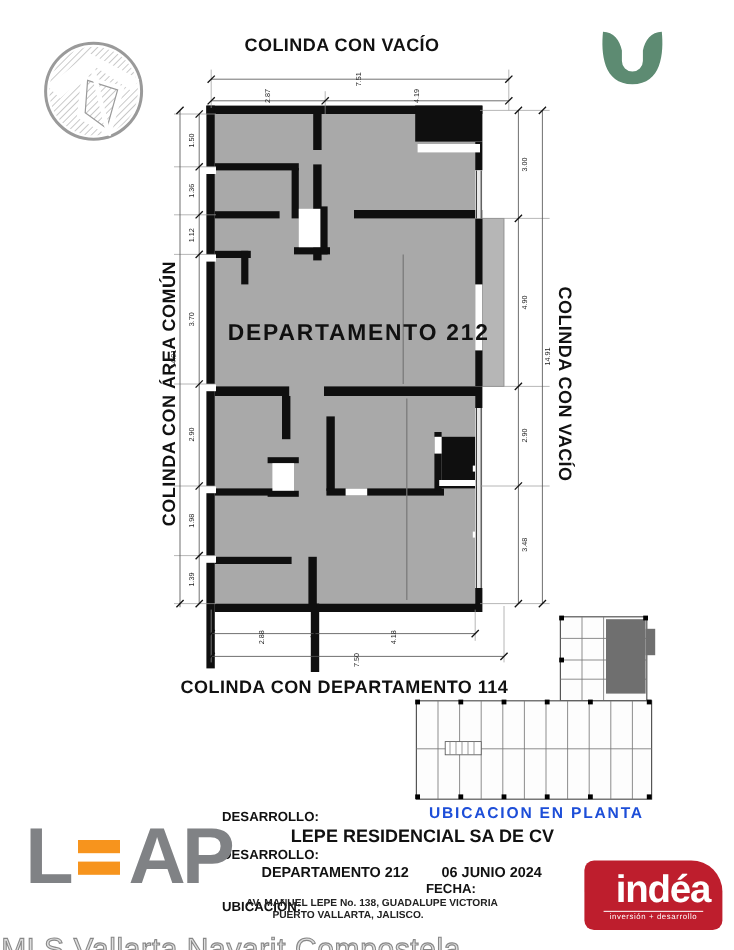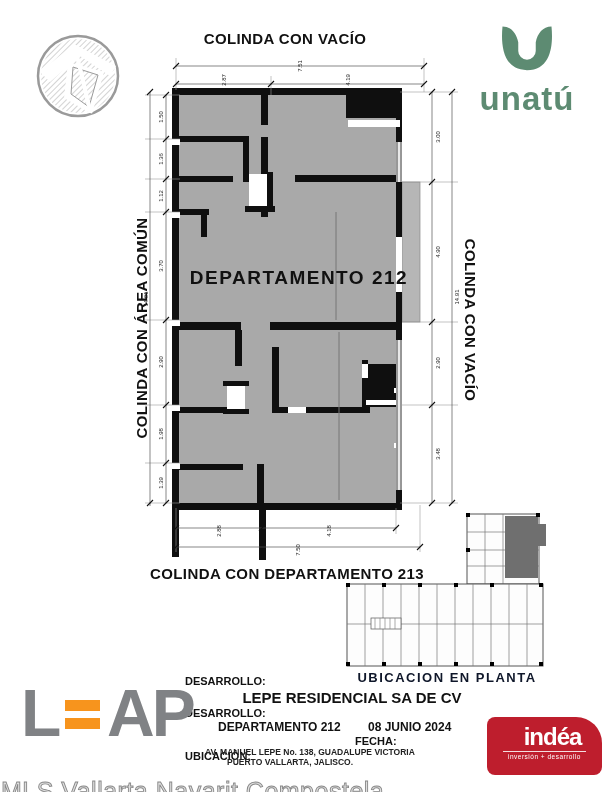--- a/index.html
+++ b/index.html
@@ -24,21 +24,21 @@
   .unit-label{
     position:absolute;left:299px;top:278px;transform:translate(-50%,-50%);
     font-weight:bold;font-size:19px;letter-spacing:1.5px;color:#111;white-space:nowrap;
   }
   
   .unatu{position:absolute;left:452px;top:24px;width:150px;text-align:center;}
   .unatu .word{font-weight:bold;font-size:33px;letter-spacing:1px;color:#5d8b72;margin-top:4px;}
   
   .miniplan-caption{
     position:absolute;left:447px;top:677px;transform:translate(-50%,-50%);
-    font-weight:bold;font-size:13px;letter-spacing:1.5px;color:#0f172a;white-space:nowrap;
+    font-weight:bold;font-size:13px;letter-spacing:1.5px;color:#1d4ed8;white-space:nowrap;
   }
   
   .tb-label{position:absolute;font-size:11px;font-weight:bold;color:#111;white-space:nowrap;}
   .tb-big{position:absolute;font-size:15px;font-weight:bold;color:#111;white-space:nowrap;transform:translate(-50%,0);}
   .tb-val{position:absolute;font-size:12px;font-weight:bold;color:#111;white-space:nowrap;}
   .tb-small{position:absolute;font-size:8.5px;font-weight:bold;color:#222;white-space:nowrap;}
   
   .leap{position:absolute;left:15px;top:680px;width:180px;height:85px;}
   .leap .letter{position:absolute;font-weight:800;font-size:66px;line-height:1;color:#808285;letter-spacing:-3px;}
   .leap .bar{position:absolute;width:35px;height:11px;background:#f7941d;}
@@ -46,21 +46,21 @@
   .watermark{
     position:absolute;left:1px;top:777px;font-size:25px;letter-spacing:0.5px;
     color:rgba(150,150,150,0.30);-webkit-text-stroke:0.9px rgba(110,110,110,0.8);
     white-space:nowrap;font-weight:400;
   }
   
   .indea{
     position:absolute;left:487px;top:717px;width:115px;height:58px;background:#be1e2d;
     border-radius:8px 26px 8px 8px;text-align:center;color:#fff;
   }
-  .indea .name{font-weight:800;font-size:24px;line-height:1;margin-top:8px;letter-spacing:-1px;padding-left:16px;}
+  .indea .name{font-weight:800;font-size:32px;line-height:1;margin-top:8px;letter-spacing:-1px;padding-left:16px;}
   .indea .rule{width:72%;height:1px;background:rgba(255,255,255,.85);margin:2px auto 1px;}
   .indea .tag{font-size:6.5px;letter-spacing:.5px;}
 </style>
 </head>
 <body>
 
 <div id="page">
 
   <svg class="abs" style="left:30px;top:28px;" width="96" height="96" viewBox="0 0 96 96">
     <defs>
@@ -80,27 +80,26 @@
       <polygon points="43,39 68,47 59,79 41,66" fill="url(#hatch)" stroke="#9a9a9a" stroke-width="1"></polygon>
       <line x1="46" y1="24" x2="60" y2="82" stroke="#ffffff" stroke-width="4"></line>
     </g>
   </svg>
 
   <div class="unatu">
     <svg width="56" height="52" viewBox="0 0 64 58" style="display:block;margin:0 auto;">
       <path fill="#5d8b72" d="M4,2 C2,22 4,52 32,52 C60,52 62,22 60,2
         C50,2 44,10 42,20 L42,30 A10,10 0 0 1 22,30 L22,20 C20,10 14,2 4,2 Z"></path>
     </svg>
-    <div class="word">unatú</div>
   </div>
 
   <div class="blabel" style="left:285px;top:38px;">COLINDA CON VACÍO</div>
   <div class="blabel rotl" style="left:141px;top:328px;">COLINDA CON ÁREA COMÚN</div>
   <div class="blabel rotr" style="left:470px;top:320px;">COLINDA CON VACÍO</div>
-  <div class="blabel" style="left:287px;top:573px;">COLINDA CON DEPARTAMENTO 213</div>
+  <div class="blabel" style="left:287px;top:573px;">COLINDA CON DEPARTAMENTO 114</div>
 
   <svg class="abs" style="left:140px;top:50px;" width="330" height="520" viewBox="140 50 330 520">
 
     <rect x="179" y="95" width="217" height="408" fill="#a9a9a9"></rect>
     <rect x="402" y="182" width="18" height="140" fill="#b6b6b6" stroke="#8a8a8a" stroke-width="0.7"></rect>
 
     <g fill="#0f0f0f">
       <rect x="172" y="88" width="230" height="7"></rect>
       <rect x="346" y="88" width="56" height="30"></rect>
       <rect x="172" y="88" width="7" height="422"></rect>
@@ -307,21 +306,21 @@
       <rect x="536" y="513" width="4" height="4"></rect>
     </g>
   </svg>
   <div class="miniplan-caption">UBICACION EN PLANTA</div>
 
   <span class="tb-label" style="left:185px;top:675px;text-align:right;">DESARROLLO:</span>
   <span class="tb-big" style="left:352px;top:689px;">LEPE RESIDENCIAL SA DE CV</span>
   <span class="tb-label" style="left:185px;top:707px;">DESARROLLO:</span>
   <span class="tb-label" style="left:355px;top:707px;margin-top:28px;">FECHA:</span>
   <span class="tb-val" style="left:218px;top:720px;">DEPARTAMENTO 212</span>
-  <span class="tb-val" style="left:368px;top:720px;">08 JUNIO 2024</span>
+  <span class="tb-val" style="left:368px;top:720px;">06 JUNIO 2024</span>
   <span class="tb-label" style="left:185px;top:735px;margin-top:15px;">UBICACIÓN:</span>
   <span class="tb-small" style="left:205px;top:747px;">AV. MANUEL LEPE No. 138, GUADALUPE VICTORIA</span>
   <span class="tb-small" style="left:227px;top:757px;">PUERTO VALLARTA, JALISCO.</span>
 
   <div class="leap">
     <span class="letter" style="left:6px;top:0px;">L</span>
     <span class="bar" style="left:50px;top:20px;"></span>
     <span class="bar" style="left:50px;top:38px;"></span>
     <span class="letter" style="left:92px;top:0px;">AP</span>
   </div>

